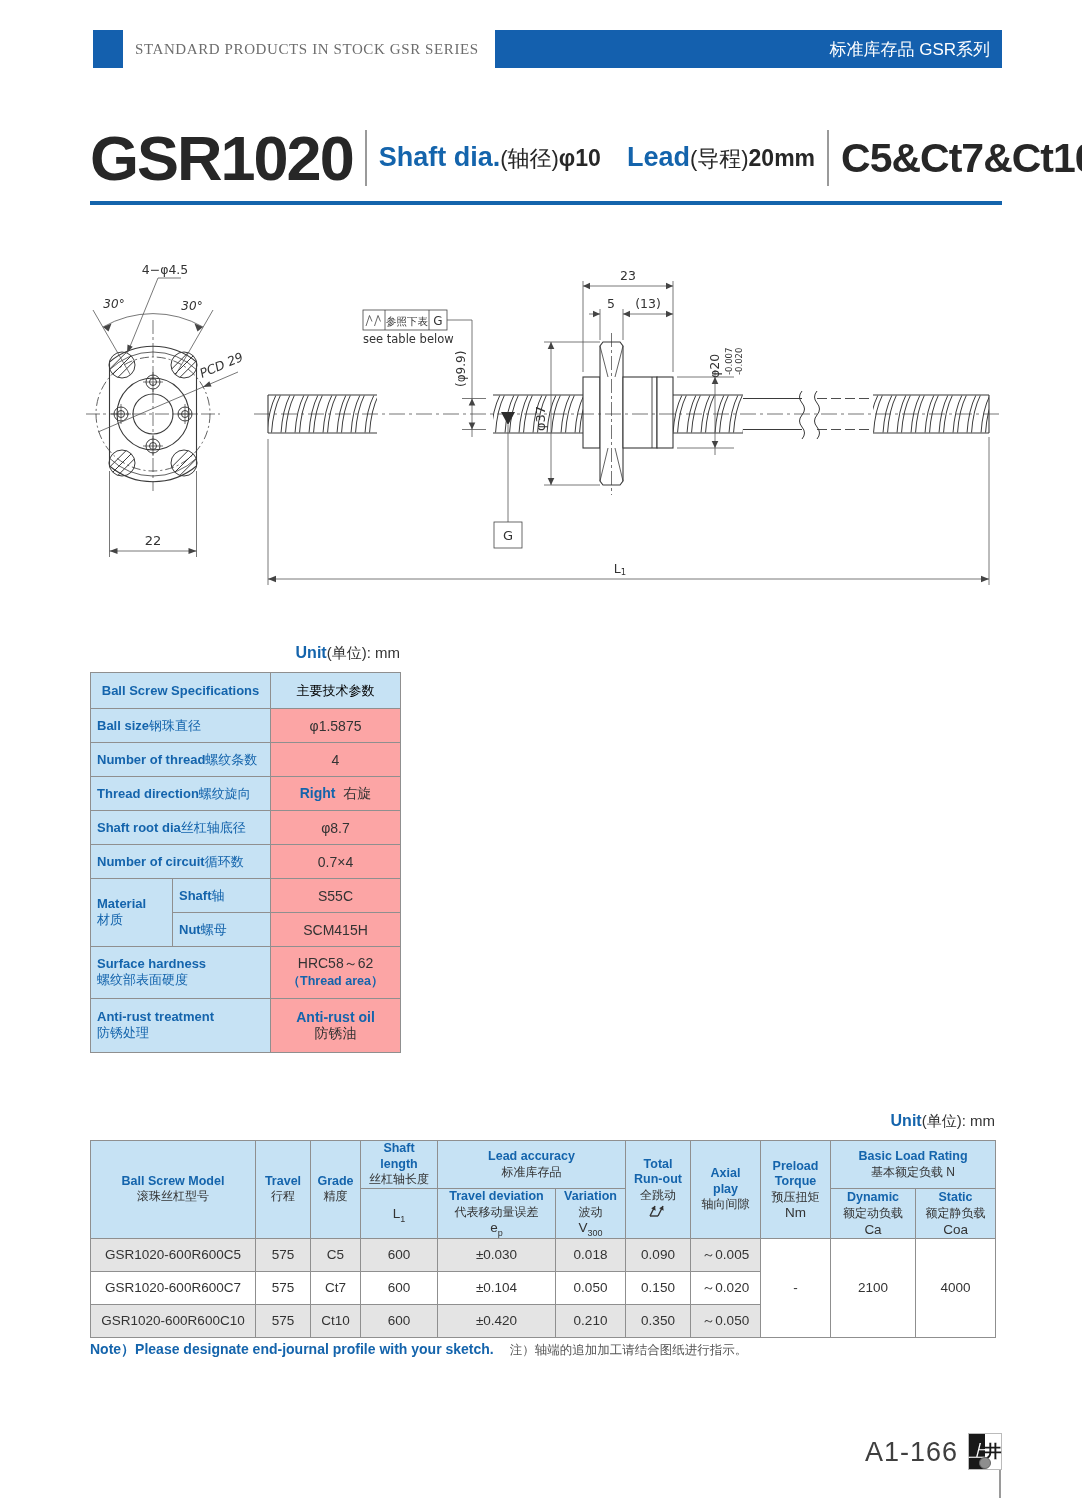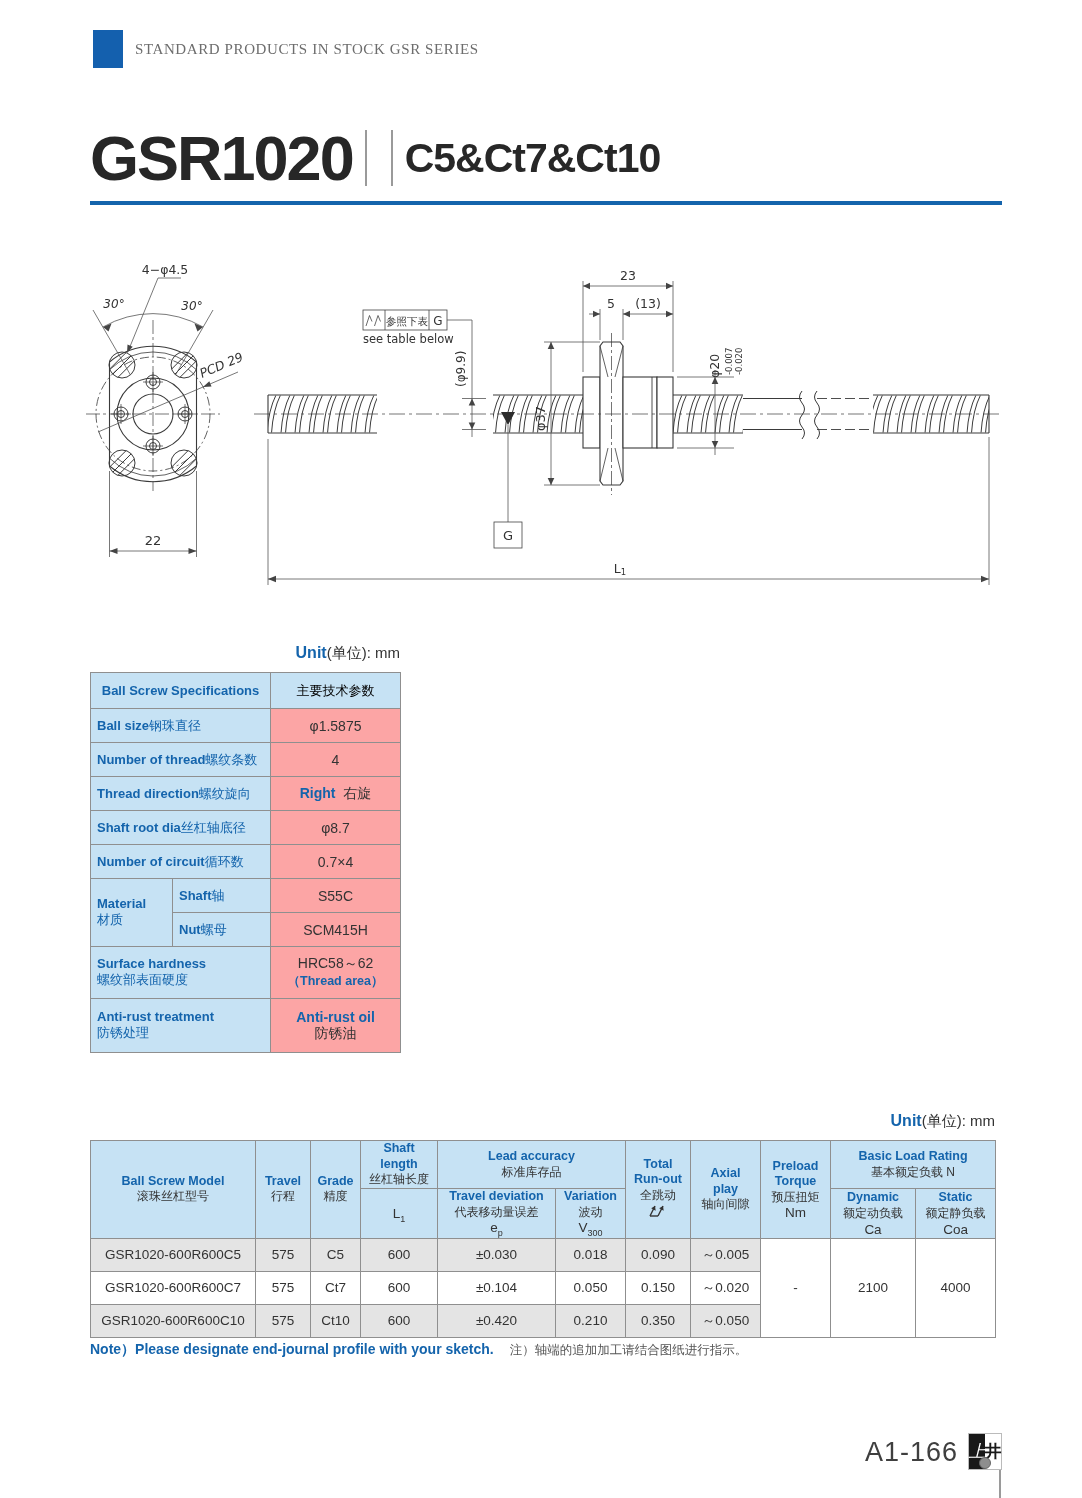--- a/index.html
+++ b/index.html
@@ -60,25 +60,37 @@
   .footer-rule{position:absolute;left:999px;top:1470px;width:2px;height:28px;background:#9a9a9a;}
   
   .dw-t{font-family:"DejaVu Sans",sans-serif;fill:#333;}
 </style>
 </head>
 <body>
 
 <div class="top-header">
   <div class="brand-square"></div>
   <div class="series-tag-en">STANDARD PRODUCTS IN STOCK GSR SERIES</div>
+  <div class="header-blue-bar">
+    <span>标准库存品 GSR系列</span>
+  </div>
 </div>
 
 <div class="title-row">
   <div class="model-name">GSR1020</div>
   <div class="vsep"></div>
+  <div class="subtitle">
+    <span class="sub-blue">Shaft dia.</span>
+    <span class="sub-dark">(轴径)</span>
+    <span class="sub-val">φ10</span>
+    <span class="sub-gap"></span>
+    <span class="sub-blue">Lead</span>
+    <span class="sub-dark">(导程)</span>
+    <span class="sub-val">20mm</span>
+  </div>
   <div class="vsep"></div>
   <div class="grades">C5&amp;Ct7&amp;Ct10</div>
 
 </div>
 <div class="title-underline"></div>
 
 <svg class="abs" style="left:86px;top:245px;" width="920" height="350" viewBox="0 0 920 350">
   <defs>
     <pattern id="thr" x="0" y="150" width="14" height="38" patternUnits="userSpaceOnUse">
       <path d="M12.5,0 Q5,15 3.5,38" fill="none" stroke="#3a3a3a" stroke-width="1"></path>

